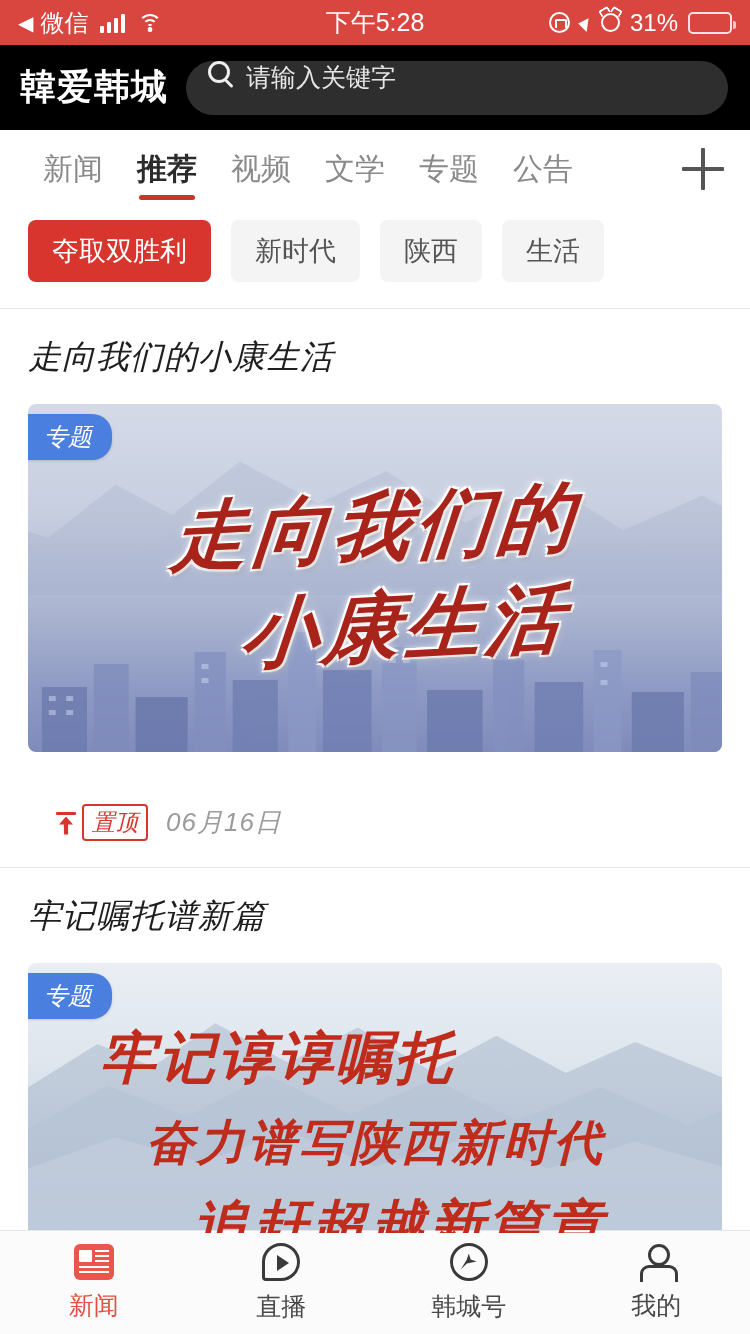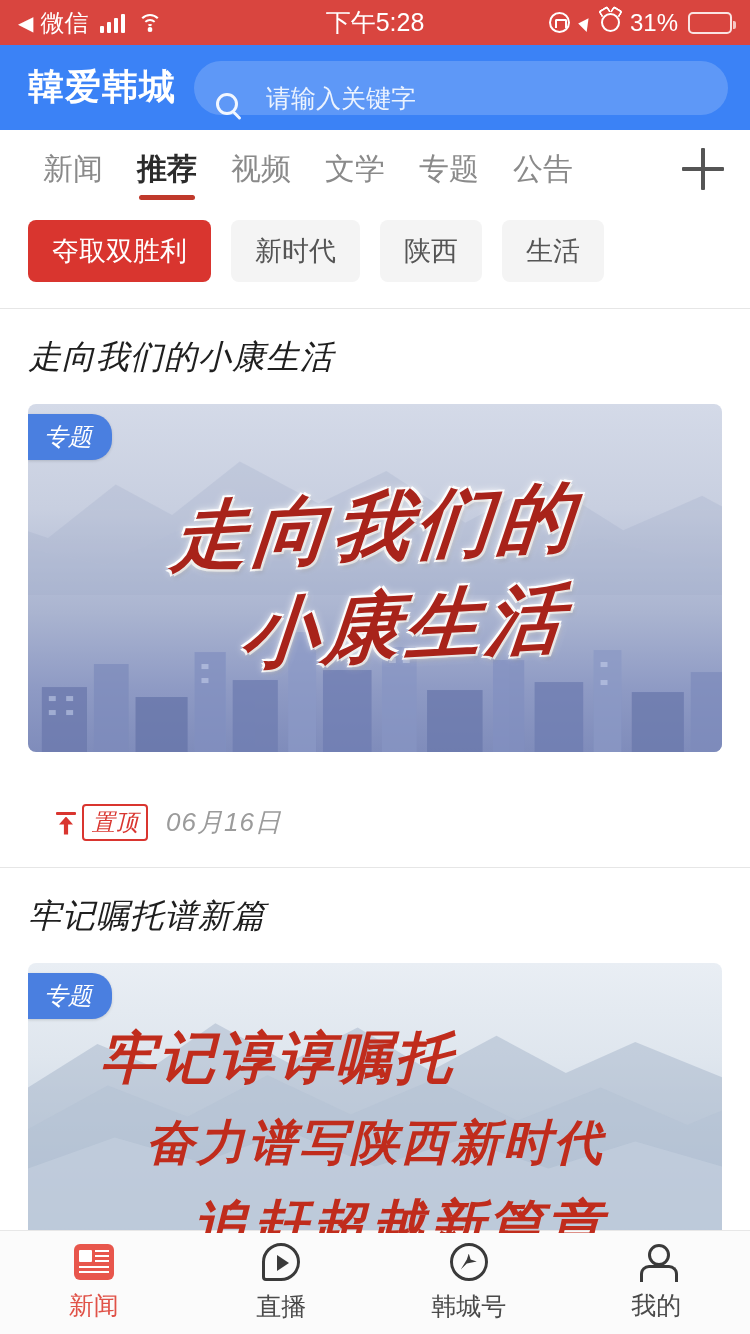--- a/index.html
+++ b/index.html
@@ -41,31 +41,31 @@
   .alarm-ic:before,.alarm-ic:after{content:"";position:absolute;width:7px;height:5px;border:2.5px solid #fff;border-bottom:none;top:-7px;}
   .alarm-ic:before{left:-4px;transform:rotate(-32deg);border-radius:3px 3px 0 0;}
   .alarm-ic:after{right:-4px;transform:rotate(32deg);border-radius:3px 3px 0 0;}
   .batt-pct{font-size:24px;}
   .batt{width:44px;height:22px;border:2px solid rgba(255,255,255,.85);border-radius:5px;position:relative;padding:2px;}
   .batt:after{content:"";position:absolute;right:-6px;top:7px;width:3px;height:8px;background:rgba(255,255,255,.7);border-radius:0 2px 2px 0;}
   .batt-fill{height:100%;background:#f5d443;border-radius:2px;}
 
   
   .app-header{
-    height:85px;background:#3b82f6;display:flex;align-items:center;
-    padding:0 22px 0 28px;gap:18px;
+    height:85px;background:#000000;display:flex;align-items:center;
+    padding:0 22px 0 20px;gap:18px;
   }
   .logo{
     color:#fff;font-size:36px;font-weight:bold;white-space:nowrap;
     font-family:"Liberation Serif","DejaVu Serif",serif;
     letter-spacing:1px;
   }
   .search-box{
     flex:1;height:54px;background:rgba(255,255,255,.18);border-radius:27px;
-    display:flex;align-items:flex-end;padding:0 22px;gap:28px;
+    display:flex;align-items:flex-start;padding:0 22px;gap:16px;
   }
   .search-ic{width:22px;height:22px;border:3px solid rgba(255,255,255,.92);border-radius:50%;position:relative;flex:none;}
   .search-ic:after{content:"";position:absolute;right:-7px;bottom:-5px;width:10px;height:3px;background:rgba(255,255,255,.92);transform:rotate(45deg);border-radius:2px;}
   .search-ph{color:rgba(255,255,255,.88);font-size:25px;}
 
   
   .tab-bar{
     height:78px;background:#fff;display:flex;align-items:center;
     padding:0 26px;gap:0;
   }

